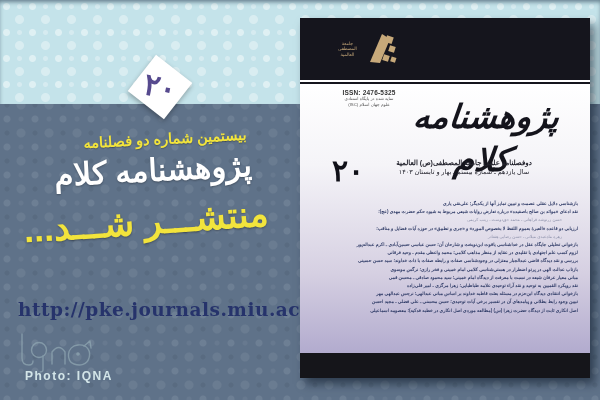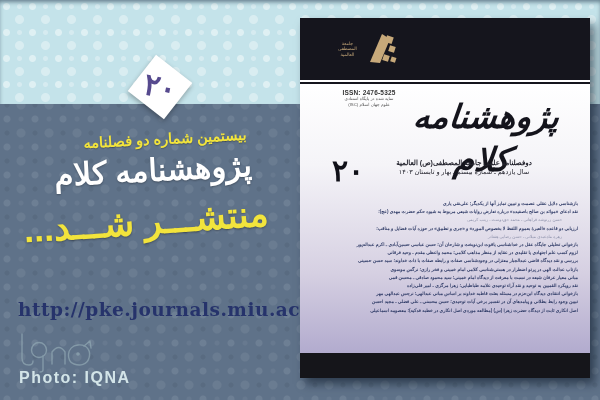--- a/index.html
+++ b/index.html
@@ -53,21 +53,21 @@
     line-height:1;
   }
   
   .url-line{
     position:absolute; left:18px; top:299px; width:244px; text-align:center;
     font-family:"DejaVu Serif", serif; font-weight:bold; font-size:18.5px;
     color:#26336b; letter-spacing:.5px;
   }
   .iqna-mark{ position:absolute; left:14px; top:330px; opacity:.75; }
   .photo-credit{
-    position:absolute; left:19px; top:369px; font-size:16px; letter-spacing:1.5px;
+    position:absolute; left:25px; top:369px; font-size:12px; letter-spacing:1.5px;
     color:#d3e4e8; font-weight:bold; text-shadow:0 0 1px rgba(120,150,160,.5);
   }
   
   .cover{
     position:absolute; left:300px; top:18px; width:290px; height:360px;
     display:flex; flex-direction:column;
     box-shadow:5px 6px 9px rgba(10,20,35,.55);
   }
   .cover-header{ height:62px; background:#15151d; position:relative; }
   .rule-white{ height:2px; background:#ffffff; }

